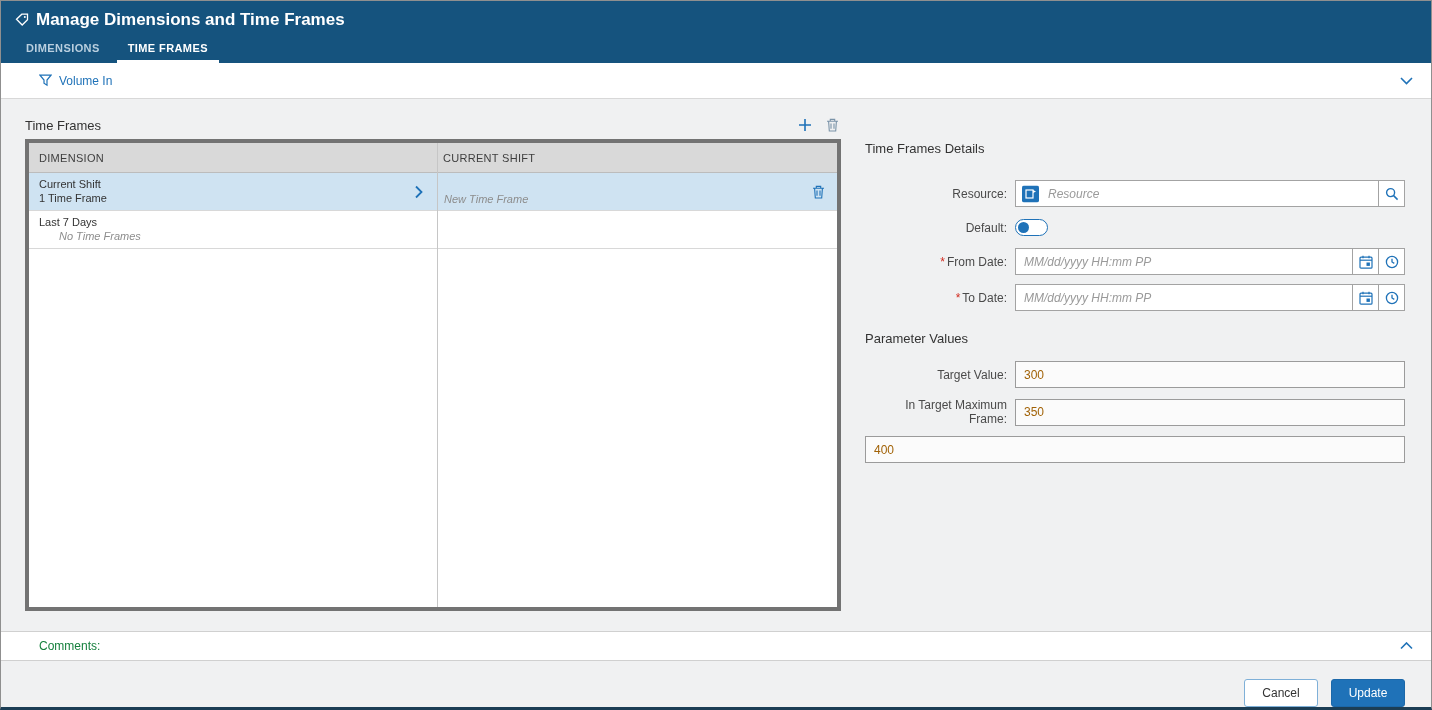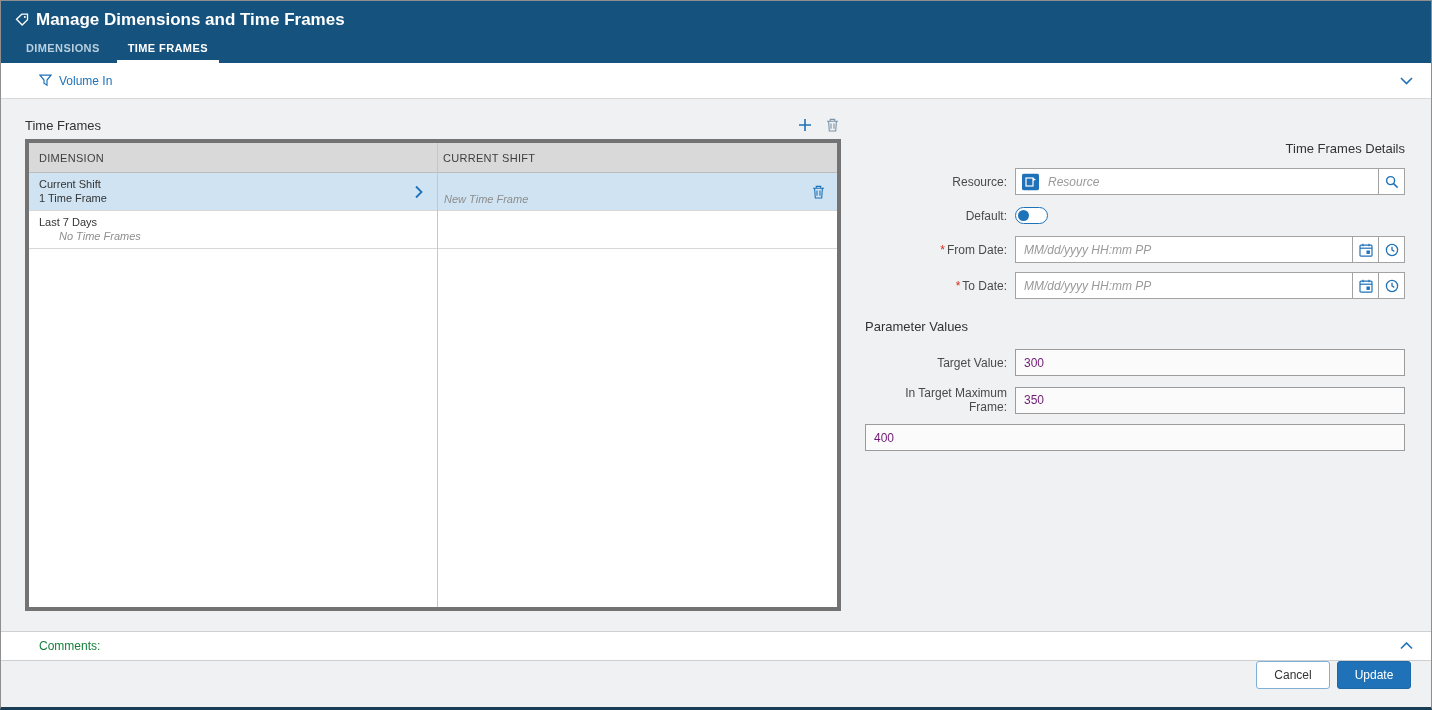--- a/index.html
+++ b/index.html
@@ -55,29 +55,29 @@
   .row-name { font-size:11px; color:#333; line-height:14px; }
   .row-sub { font-size:11px; color:#333; line-height:14px; }
   .row-sub.muted { color:#8d8d8d; font-style:italic;margin-left:20px; }
   .tf-name { font-size:11px; color:#8d8d8d; font-style:italic; }
   .row-chevron { position:absolute; right:10px; top:50%; transform:translateY(-50%);
                  color:#1f72b8; display:flex; cursor:pointer; }
   .cell-trash { position:absolute; right:12px; top:50%; transform:translateY(-50%); cursor:pointer; display:flex; }
 
   
   .details { flex:1 1 auto; padding-top:30px; }
-  .details-title { font-size:13px; color:#333; margin-bottom:12px;text-align:right; }
+  .details-title { font-size:13px; color:#333; margin-bottom:24px; }
   .form-row { display:flex; align-items:center; margin-bottom:9px; }
   .form-label { width:150px; flex:0 0 150px; text-align:right; font-size:12px; color:#4a4a4a;
                 padding-right:8px; line-height:14px; }
   .req { color:#d12b1f; margin-right:2px; font-size:12px; }
   .form-ctrl { flex:1 1 auto; display:flex; align-items:center; }
   .input-wrap { position:relative; flex:1 1 auto; display:flex; }
   .text-input { flex:1 1 auto; width:100%; height:27px; border:1px solid #a3a3a3; background:#fff;
-                padding:0 8px; font-size:12px; color:#701a75; font-family:"Liberation Sans", sans-serif; }
+                padding:0 8px; font-size:12px; color:#a16207; font-family:"Liberation Sans", sans-serif; }
   .text-input::placeholder { color:#9a9a9a; font-style:italic; }
   .text-input.with-icon { padding-left:32px; }
   .resource-glyph { position:absolute; left:7px; top:50%; transform:translateY(-50%); display:flex; }
   .icon-btn { width:27px; height:27px; flex:0 0 27px; border:1px solid #a3a3a3; background:#fff;
               margin-left:-1px; display:flex; align-items:center; justify-content:center;
               color:#1f72b8; cursor:pointer; }
   .param-input { background:#fbfbfb; border-color:#9b9b9b; }
 
   .toggle { width:33px; height:17px; border:1px solid #1f72b8; border-radius:9px; background:#fff;
             position:relative; cursor:pointer; }
@@ -89,22 +89,22 @@
   .param-row { margin-bottom:10px; }
 
   
   .comments-bar { flex:0 0 30px; background:#ffffff; border-top:1px solid #d0d0d0;
                   border-bottom:1px solid #d0d0d0; display:flex; align-items:center;
                   padding:0 18px 0 38px; }
   .comments-label { font-size:12px; color:#15803d; }
   .comments-chevron { margin-left:auto; color:#1f72b8; cursor:pointer; display:flex; }
 
   
-  .footer { flex:0 0 46px; background:#f0f1f2; display:flex; align-items:flex-start;
-            justify-content:flex-end; gap:7px; padding:0 20px; }
+  .footer { flex:0 0 46px; background:#f0f1f2; display:flex; align-items:flex-end;
+            justify-content:flex-end; gap:13px; padding:0 26px; }
   .btn { height:28px; min-width:74px; padding:0 16px; font-size:12px; border-radius:3px;
          cursor:pointer; font-family:"Liberation Sans", sans-serif; }
   .btn-cancel { background:#ffffff; border:1px solid #7fb0d8; color:#333; }
   .btn-update { background:#1f72b8; border:1px solid #1c68a9; color:#ffffff; }
 </style>
 </head>
 <body>
 
 <div class="window">
 

